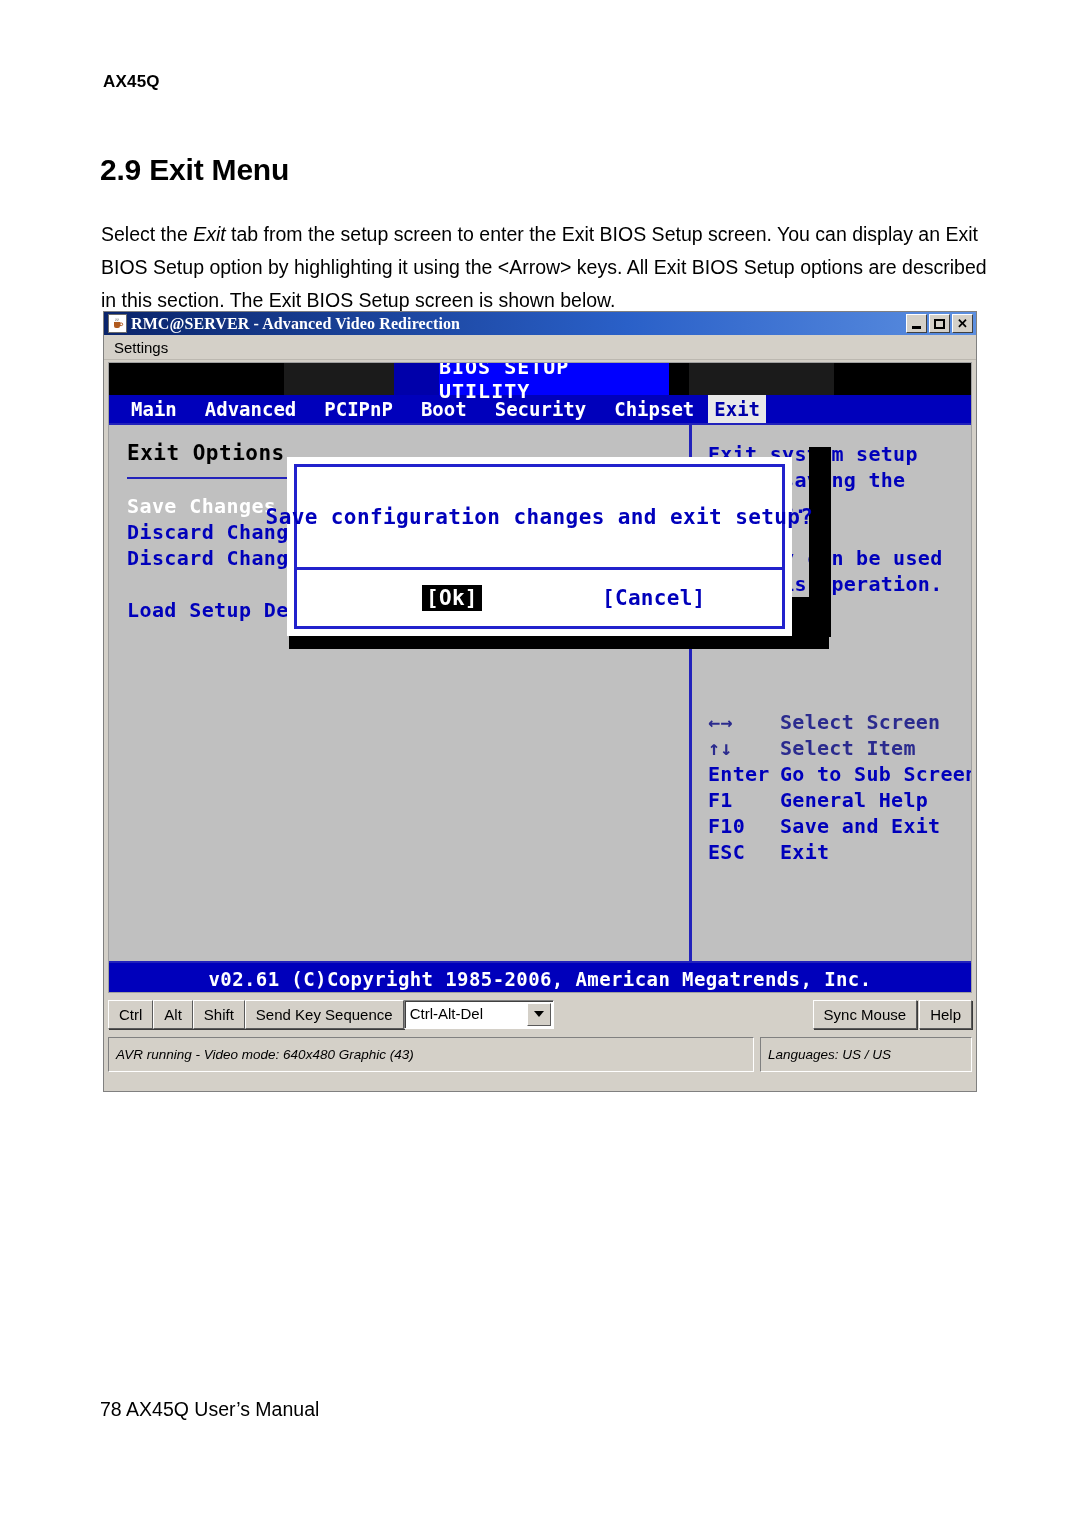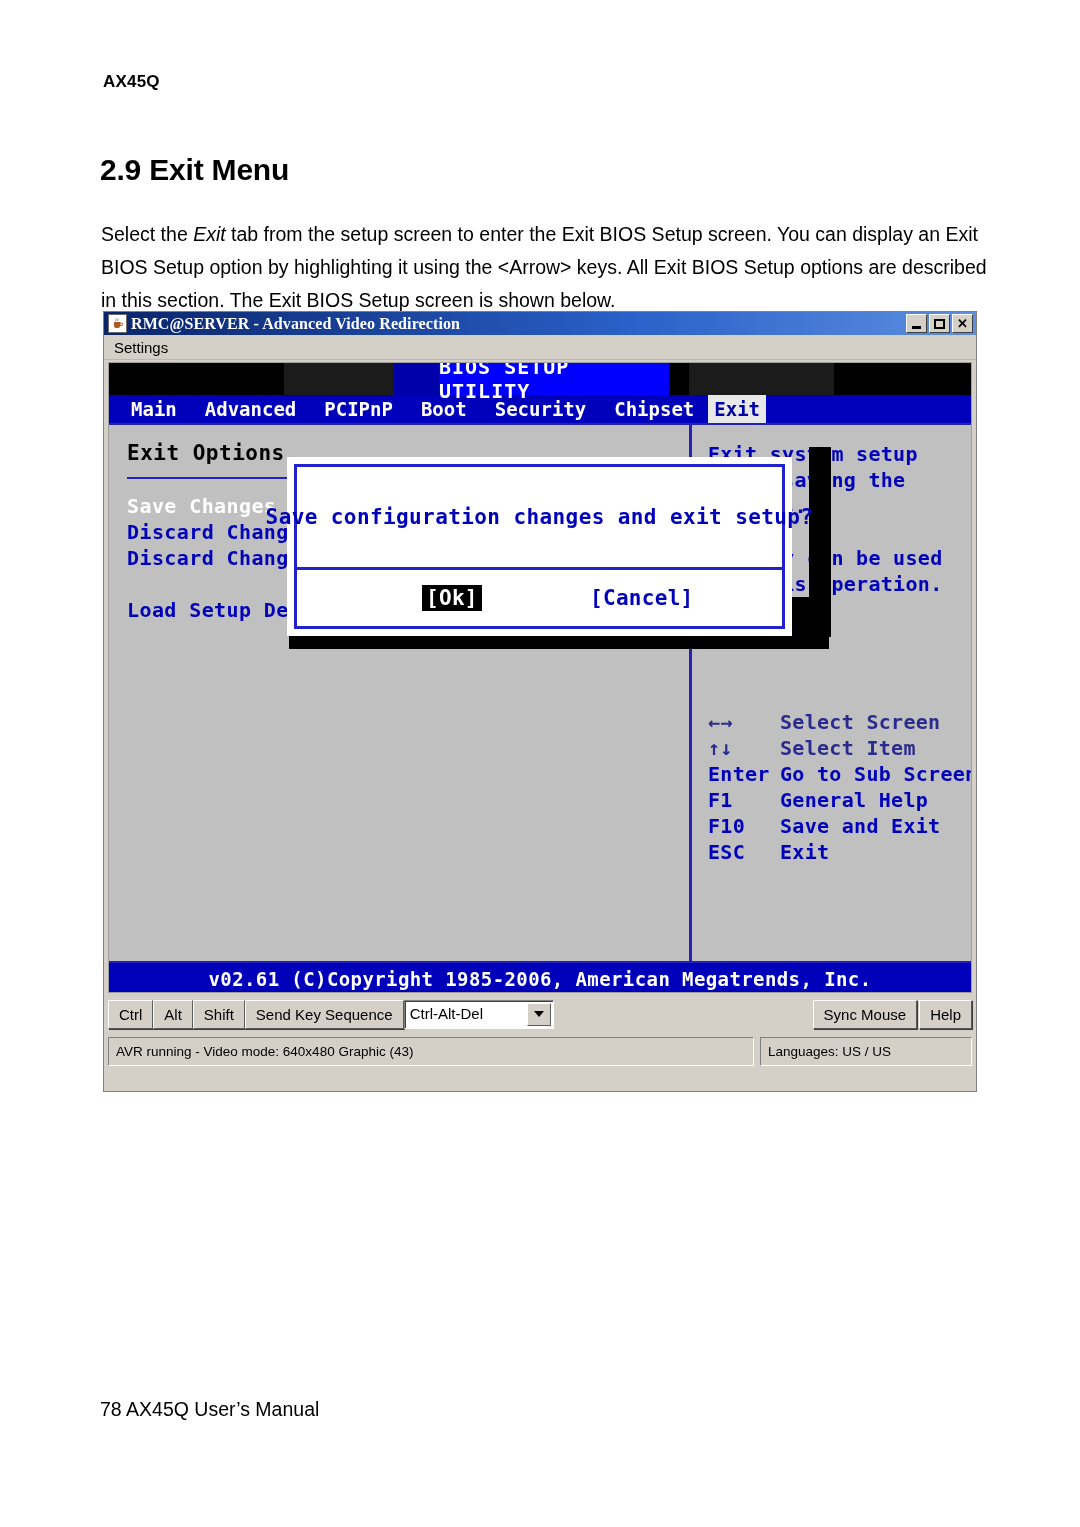--- a/index.html
+++ b/index.html
@@ -321,21 +321,21 @@
   }
   .dlg-btn.ok {
     position: absolute;
     left: 125px;
     background: #000000;
     color: #ffffff;
     padding: 1px 4px;
   }
   .dlg-btn.cancel {
     position: absolute;
-    left: 293px;
+    left: 305px;
   }
   .dialog-btns { position: relative; }
 
   .bios-footer {
     height: 31px;
     background: #0000bb;
     color: #ffffff;
     font-size: 19px;
     font-weight: bold;
     display: flex;
@@ -404,21 +404,22 @@
     position: absolute;
     right: 0;
     display: flex;
   }
   .toolbar-right .btn95 { margin-right: 0; margin-left: 2px; }
 
   
   .statusbar {
     margin: 5px 4px 0 4px;
     display: flex;
-    height: 29px;
+    height: 35px;
+    font-style: italic;
   }
   .status-cell {
     background: #d4d0c8;
     border-top: 1px solid #808080;
     border-left: 1px solid #808080;
     border-right: 1px solid #ffffff;
     border-bottom: 1px solid #ffffff;
     font-size: 13.5px;
     color: #000000;
     display: flex;

